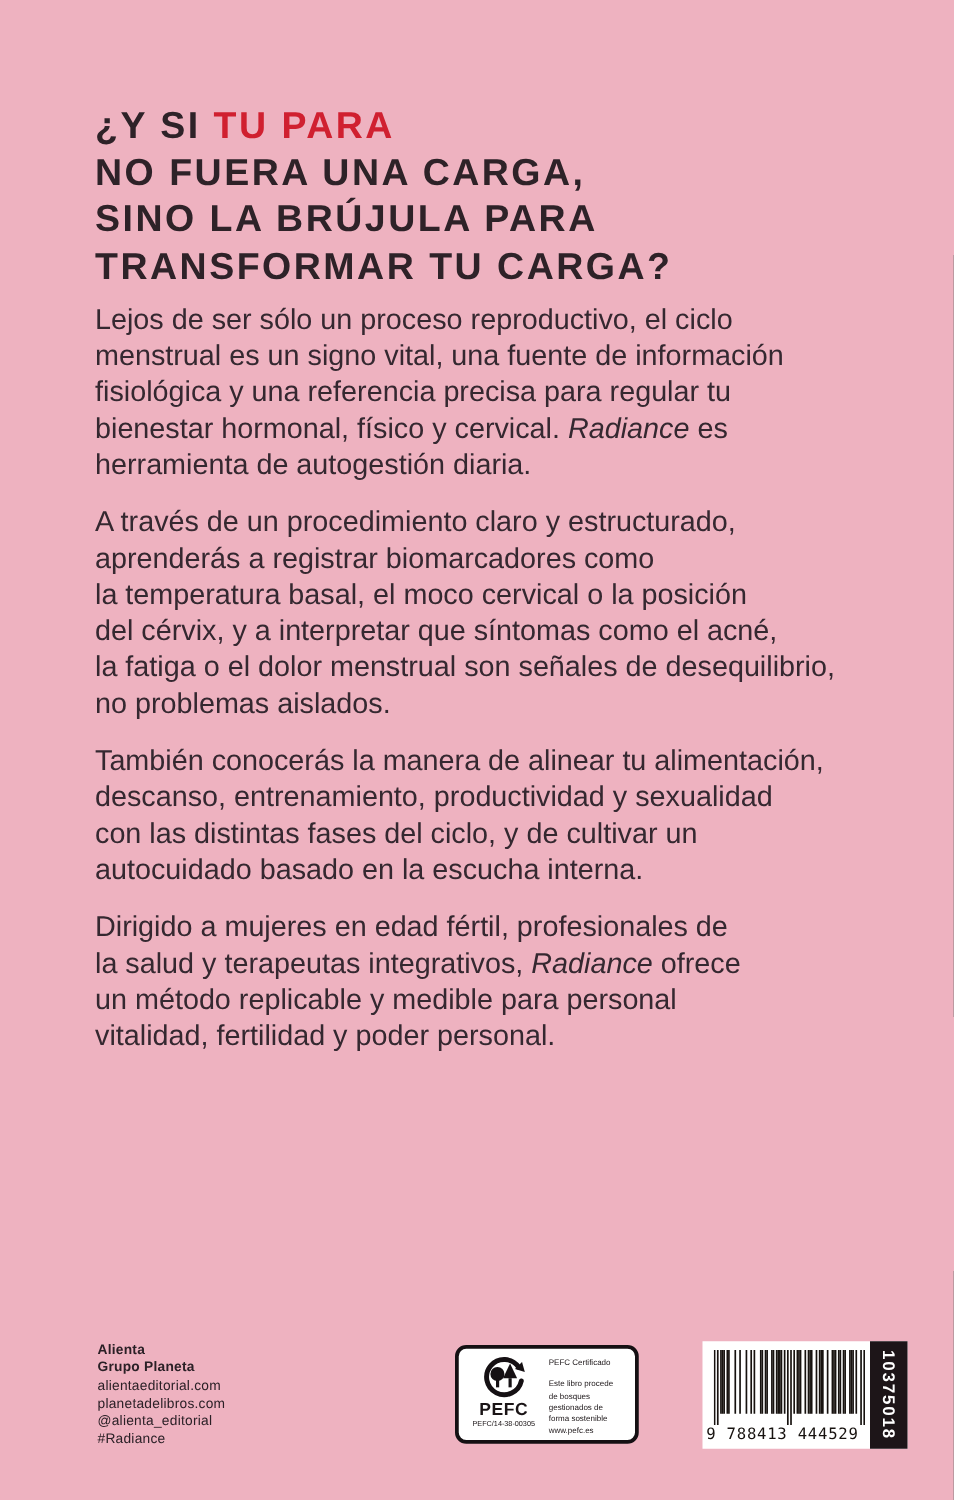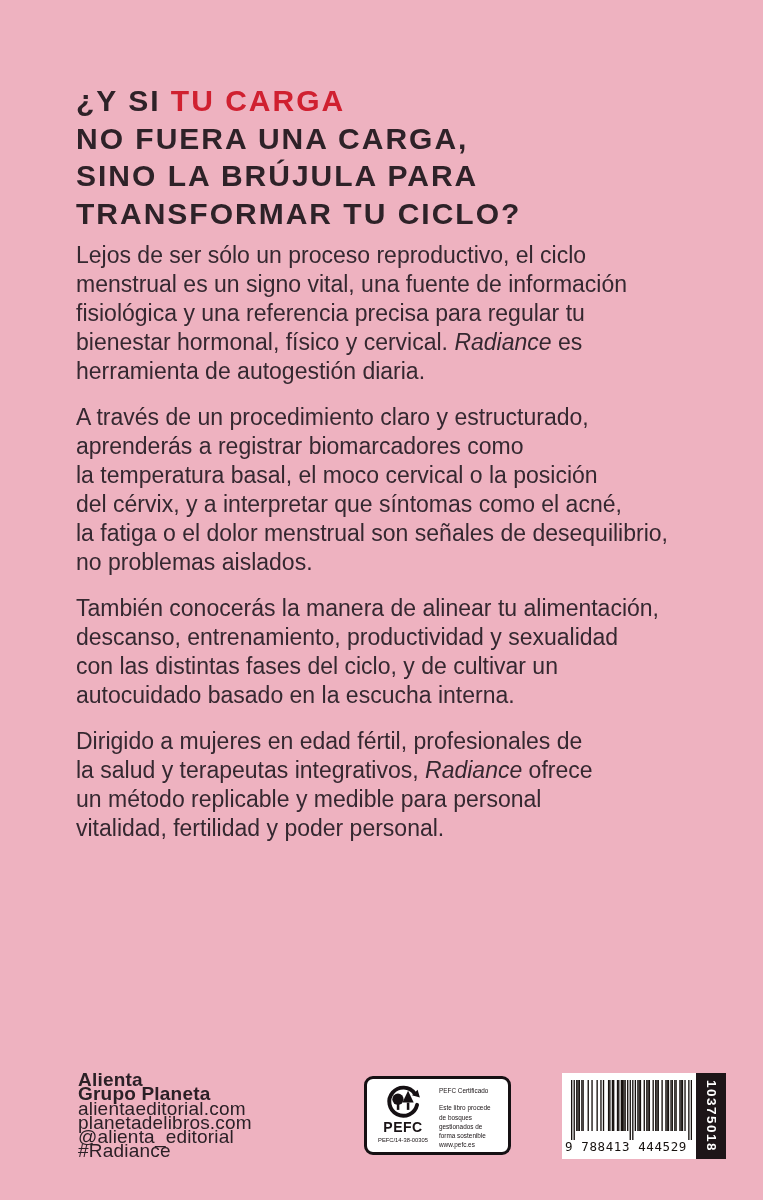--- a/index.html
+++ b/index.html
@@ -28,21 +28,21 @@
     position:absolute; left:76px; top:241px; width:660px;
     font-size:23px; line-height:29px; color:#352830;
   }
   .body-copy p { margin:0 0 17px 0; }
   .body-copy .ln { display:block; white-space:nowrap; }
   .body-copy em { font-style:italic; }
 
   
   .publisher {
     position:absolute; left:78px; top:1073px;
-    font-size:19px; line-height:14.3px; color:#2b2026;
+    font-size:11px; line-height:14.3px; color:#2b2026;
     letter-spacing:0.2px;
   }
   .publisher .pl { display:block; }
   .publisher .bold { font-weight:bold; }
 
   
   .pefc-box {
     position:absolute; left:364px; top:1076px;
     width:147px; height:79px; box-sizing:border-box;
     background:#ffffff; border:3px solid #151013; border-radius:9px;
@@ -87,24 +87,24 @@
     font-size:13.5px; font-weight:bold; letter-spacing:1.5px;
     font-family:"Liberation Sans", sans-serif;
   }
 </style>
 </head>
 <body>
 
 <div class="page">
 
   <h1 class="headline">
-    <span class="hl"><span>¿Y SI </span><span class="red">TU CARGA</span></span>
+    <span class="hl"><span>¿Y SI </span><span class="red">TU PARA</span></span>
     <span class="hl">NO FUERA UNA CARGA,</span>
     <span class="hl">SINO LA BRÚJULA PARA</span>
-    <span class="hl">TRANSFORMAR TU CICLO?</span>
+    <span class="hl">TRANSFORMAR TU CARGA?</span>
   </h1>
 
   <div class="body-copy">
     <p>
       <span class="ln">Lejos de ser sólo un proceso reproductivo, el ciclo</span>
       <span class="ln">menstrual es un signo vital, una fuente de información</span>
       <span class="ln">fisiológica y una referencia precisa para regular tu</span>
       <span class="ln"><span>bienestar hormonal, físico y cervical. </span><em>Radiance</em><span> es</span></span>
       <span class="ln">herramienta de autogestión diaria.</span>
     </p>

